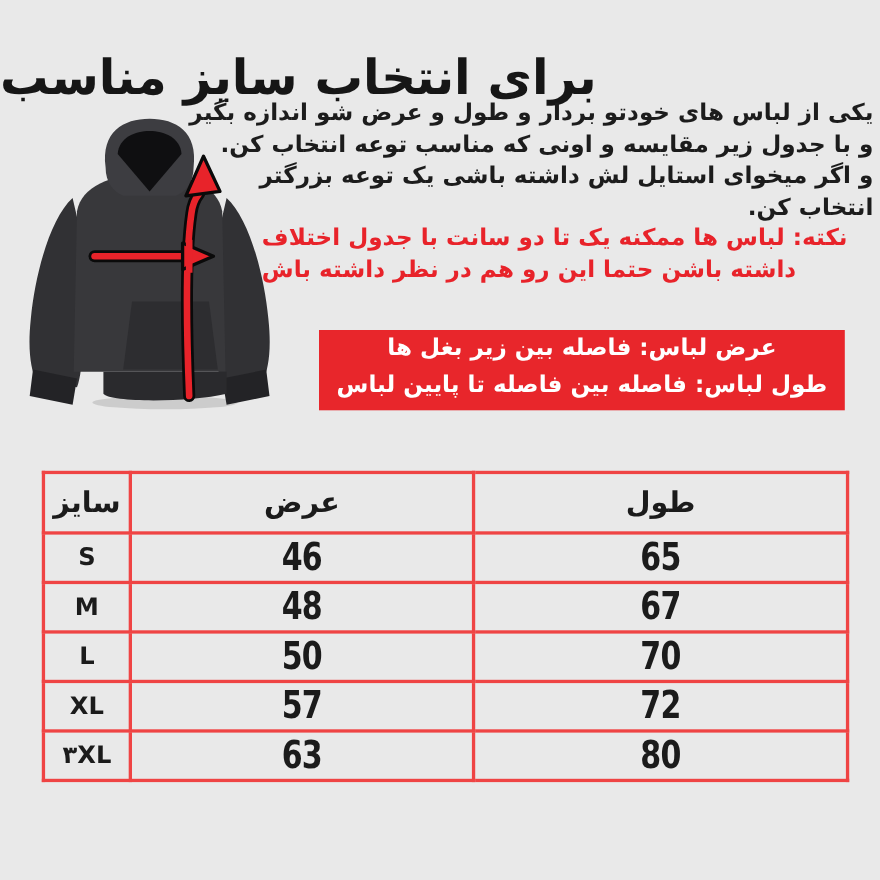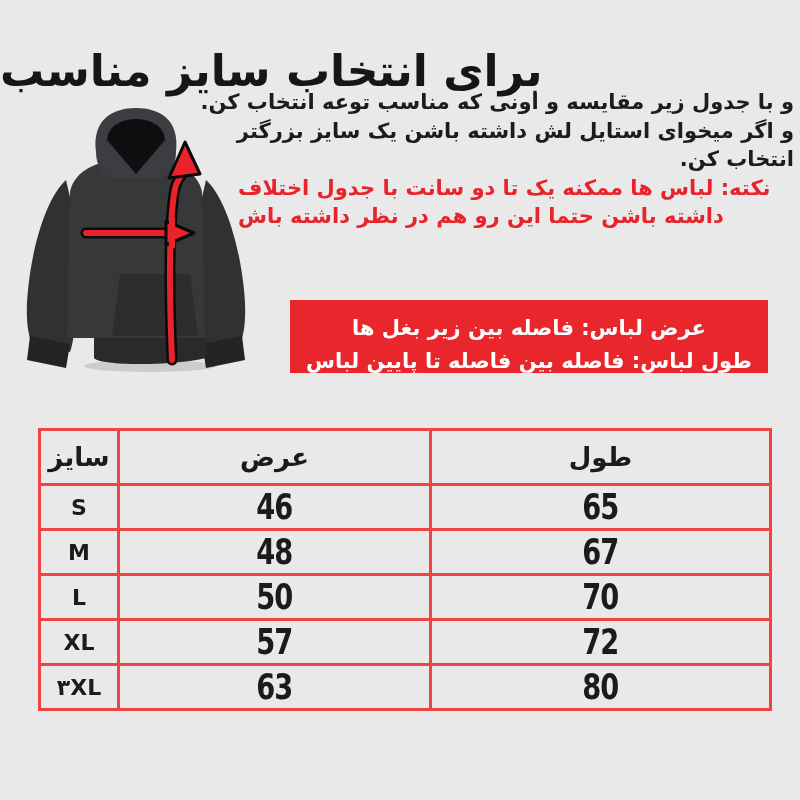--- a/index.html
+++ b/index.html
@@ -17,21 +17,21 @@
   .intro-block{
     position:absolute;top:88px;right:6px;width:556px;
     font-size:21px;font-weight:bold;line-height:28.5px;
   }
   .intro-line{text-align:right;white-space:nowrap;color:#1c1c1c;}
   .note-line{text-align:left;white-space:nowrap;color:#e8232a;}
   .defs-box{
     position:absolute;top:300px;left:290px;width:478px;height:73px;
     background:#e8262b;color:#ffffff;
     font-size:21px;font-weight:bold;line-height:33px;text-align:center;
-    padding-top:12px;box-sizing:border-box;
+    padding-top:0;box-sizing:border-box;
   }
   .defs-line{white-space:nowrap;}
   .hoodie-wrap{position:absolute;top:98px;left:4px;width:264px;height:278px;}
   .size-table{
     position:absolute;top:428px;left:38px;
     border-collapse:collapse;direction:ltr;table-layout:fixed;
   }
   .size-table th,.size-table td{
     border:3px solid #ef4444;background:#e9e9e9;
     text-align:center;vertical-align:middle;padding:0;color:#1b1b1b;
@@ -44,22 +44,23 @@
   td.size-cell{font-size:22px;font-weight:900;}
   td.num-cell{font-size:35px;font-weight:900;}
   .num{display:inline-block;transform:scaleX(.78);letter-spacing:-1px;}
 </style>
 </head>
 <body>
 
 <h1 class="title">برای انتخاب سایز مناسب</h1>
 
 <div class="intro-block">
+  <div class="intro-line">یکی از لباس های خودتو بردار و طول و عرض شو اندازه بگیر</div>
   <div class="intro-line">و با جدول زیر مقایسه و اونی که مناسب توعه انتخاب کن.</div>
-  <div class="intro-line">و اگر میخوای استایل لش داشته باشن یک سایز بزرگتر</div>
+  <div class="intro-line">و اگر میخوای استایل لش داشته باشی یک توعه بزرگتر</div>
   <div class="intro-line">انتخاب کن.</div>
   <div class="note-line">نکته: لباس ها ممکنه یک تا دو سانت با جدول اختلاف</div>
   <div class="note-line">داشته باشن حتما این رو هم در نظر داشته باش</div>
 </div>
 
 <div class="defs-box">
   <div class="defs-line">عرض لباس: فاصله بین زیر بغل ها</div>
   <div class="defs-line">طول لباس: فاصله بین فاصله تا پایین لباس</div>
 </div>
 

